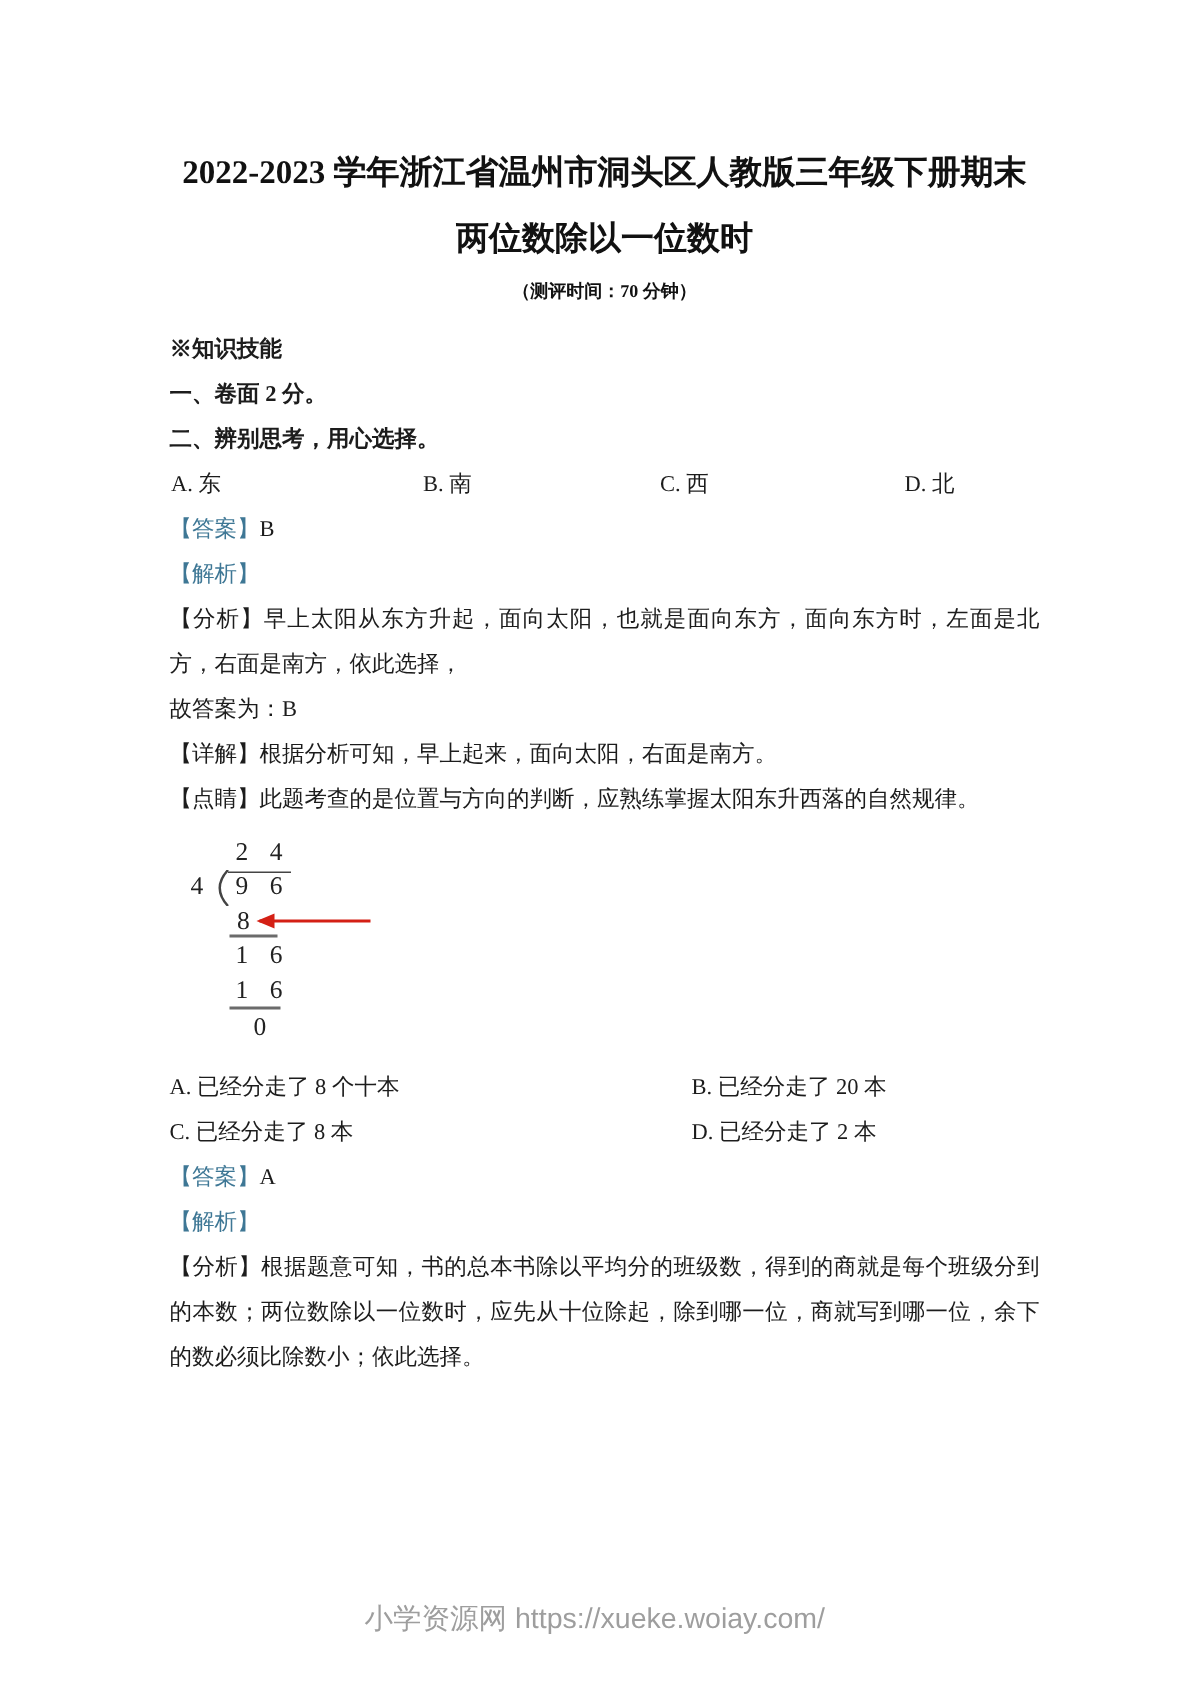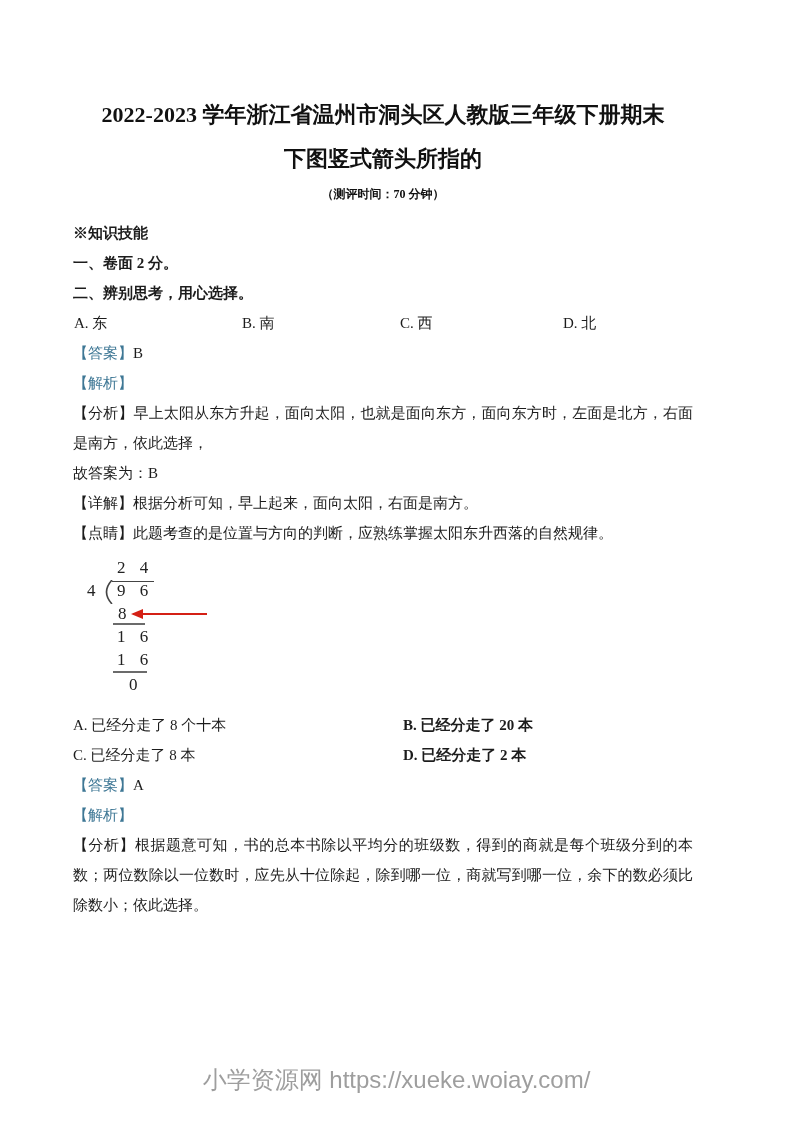--- a/index.html
+++ b/index.html
@@ -5,38 +5,38 @@
   * { margin:0; padding:0; box-sizing:border-box; }
   body { background:#ffffff; }
   .doc {
     position:relative;
     width:793px; height:1122px;
     background:#ffffff;
     font-family:"Liberation Serif","DejaVu Serif",serif;
     color:#1c1c1c;
     overflow:hidden;
   }
-  .content { padding:93px 100px 0 73px; }
+  .content { padding:93px 100px 0 113px; }
   h1.title {
     font-size:22px; font-weight:bold; text-align:center;
     line-height:44px; color:#111;
   }
   .subtitle {
     font-size:12px; font-weight:bold; text-align:center;
     line-height:26px; color:#111;
   }
   .bodytext { margin-top:11px; font-size:15px; line-height:30px; }
   .para { text-align:justify; }
   .bold { font-weight:bold; }
   .label-blue { color:#3e7795; }
   .opt-row { position:relative; height:30px; }
   .opt-row .opt { position:absolute; top:0; white-space:nowrap; }
   .q1o0 { left:1px; }   .q1o1 { left:169px; }
   .q1o2 { left:327px; } .q1o3 { left:490px; }
-  .q2l { left:0; } .q2r { left:330px;font-weight:bold; }
+  .q2l { left:0; } .q2r { left:348px; }
 
   
   .division {
     position:relative; margin:8px 0 0 12px;
     width:270px; height:150px;
     font-size:17px; color:#222;
   }
   .division .drow { position:absolute; line-height:22px; letter-spacing:5px; white-space:pre;text-align:right; }
   .dq   { left:32px; top:1px; }
   .ddvr { left:2px;  top:24px; letter-spacing:0; }
@@ -56,30 +56,30 @@
   }
   .arrow::before {
     content:""; position:absolute; left:-2px; top:-4px;
     width:0; height:0;
     border-top:5px solid transparent; border-bottom:5px solid transparent;
     border-right:12px solid #d42015;
   }
   .footer {
     position:absolute; left:0; top:1066px; width:100%;
     text-align:center; font-family:"Liberation Sans","DejaVu Sans",sans-serif;
-    font-size:24px; color:#9e9e9e; line-height:28px;
+    font-size:19px; color:#9e9e9e; line-height:28px;
   }
 </style>
 </head>
 <body>
 
 <div class="doc">
   <div class="content">
 
-    <h1 class="title"><span>2022-2023 学年浙江省温州市洞头区人教版三年级下册期末</span><br><span>下图竖式箭头所指的</span></h1>
+    <h1 class="title"><span>2022-2023 学年浙江省温州市洞头区人教版三年级下册期末</span><br><span>两位数除以一位数时</span></h1>
 
     <div class="subtitle">（测评时间：70 分钟）</div>
 
     <div class="bodytext">
 
       <div class="para bold">※知识技能</div>
       <div class="para bold">一、卷面 2 分。</div>
       <div class="para bold">二、辨别思考，用心选择。</div>
 
       <div class="opt-row">

